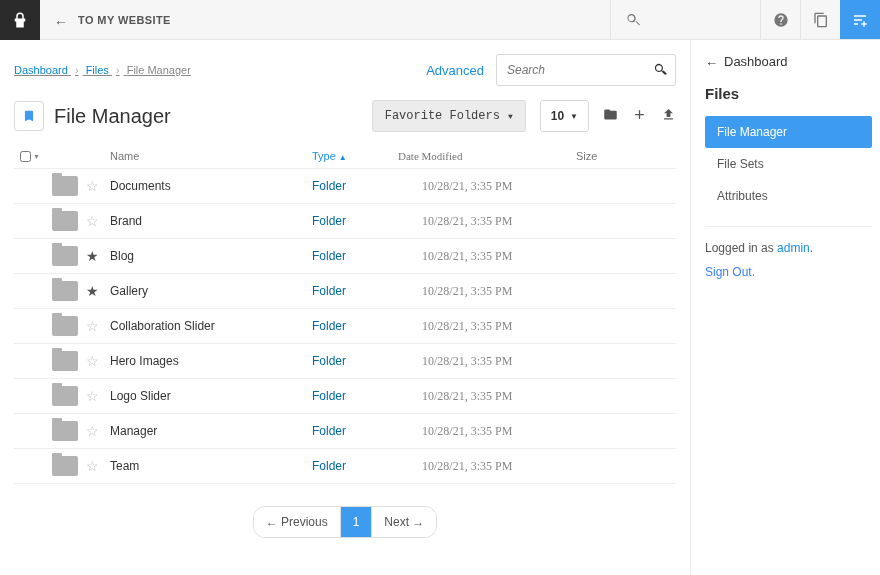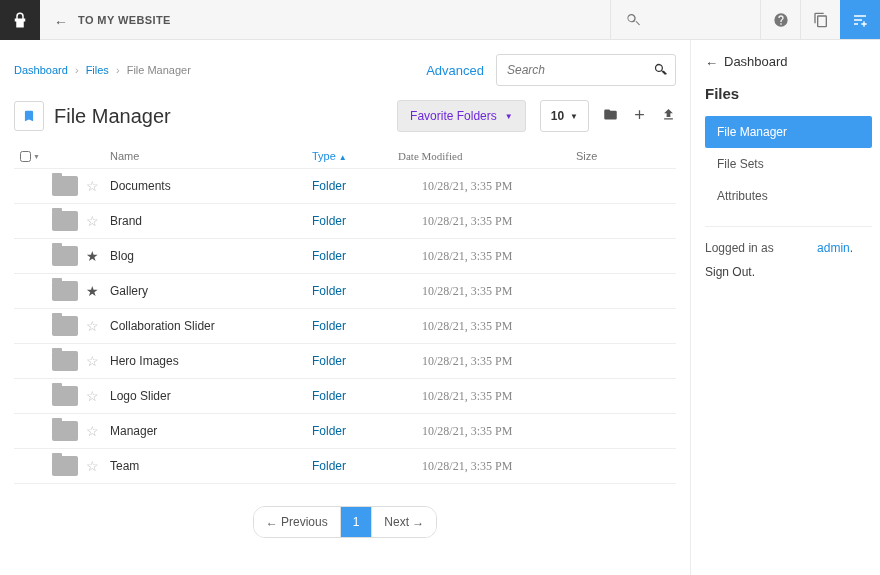--- a/index.html
+++ b/index.html
@@ -14,34 +14,34 @@
   .top-search { width: 150px; border: none; background: #f6f6f6; display: flex; align-items: center; justify-content: flex-start; padding-left: 14px; font-size: 16px; color: #777; border-left: 1px solid #e5e5e5; cursor: pointer; }
   .top-icon-btn { width: 40px; display: flex; align-items: center; justify-content: center; border-left: 1px solid #e5e5e5; color: #777; cursor: pointer; }
   .top-icon-btn svg { width: 16px; height: 16px; fill: currentColor; }
   .top-icon-btn.settings { background: #3e9cf0; color: #fff; border: none; }
   
   .app { display: flex; height: 535px; }
   .main { flex: 1; padding: 14px 14px 0 14px; position: relative; }
   .sidebar { width: 190px; border-left: 1px solid #ececec; padding: 14px 8px 0 14px; }
   
   .toprow { display: flex; align-items: center; justify-content: space-between; margin-bottom: 14px; }
-  .crumbs { font-size: 11px; color: #888; }
+  .crumbs { font-size: 11px; color: #888; text-decoration: underline; }
   .crumbs a { color: #0a84d6; text-decoration: none; }
   .crumbs .sep { margin: 0 4px; color: #aaa; }
   .advanced { color: #1b8ee0; font-size: 13px; margin-right: 12px; cursor: pointer; }
   .searchbox { position: relative; }
   .searchbox input { width: 180px; height: 32px; border: 1px solid #d8d8d8; border-radius: 3px; padding: 0 30px 0 10px; font-size: 12px; color: #555; font-style: italic; }
   .searchbox .mag { position: absolute; right: 8px; top: 8px; color: #444; }
   
   .titlerow { display: flex; align-items: center; justify-content: space-between; margin-bottom: 12px; }
   .titleleft { display: flex; align-items: center; gap: 10px; }
   .bm-badge { width: 30px; height: 30px; border: 1px solid #d8d8d8; border-radius: 3px; display: flex; align-items: center; justify-content: center; color: #3e9cf0; font-size: 16px; }
   .page-title { font-size: 20px; font-weight: 400; color: #333; }
   .title-right { display: flex; align-items: center; gap: 14px; }
-  .fav-folders { height: 32px; background: #ececec; border: 1px solid #dcdcdc; border-radius: 3px; padding: 0 12px; display: flex; align-items: center; gap: 8px; color: #6d28d9; font-size: 12px; cursor: pointer; }
+  .fav-folders { height: 32px; background: #ececec; border: 1px solid #dcdcdc; border-radius: 3px; padding: 0 12px; display: flex; align-items: center; gap: 8px; color: #404040; font-size: 12px; cursor: pointer; font-family: Liberation Mono, monospace; }
   .caret { font-size: 8px; }
   .per-page { height: 32px; border: 1px solid #d8d8d8; border-radius: 3px; padding: 0 10px; display: flex; align-items: center; gap: 6px; font-weight: 600; font-size: 12px; cursor: pointer; }
   .toolbar-icons { display: flex; gap: 14px; color: #555; }
   .toolbar-icons span { cursor: pointer; }
   .toolbar-icons svg { width: 15px; height: 15px; fill: currentColor; }
   
   .thead { display: flex; align-items: center; border-bottom: 1px solid #eee; padding: 6px 0; font-size: 11px; color: #777; }
   .col-check { width: 38px; display: flex; align-items: center; gap: 2px; padding-left: 6px; }
   .col-check input { width: 11px; height: 11px; }
   .col-check .dd { font-size: 7px; color: #888; }
@@ -66,22 +66,22 @@
   .pager button { border: none; background: #fff; padding: 8px 12px; font-size: 12px; color: #555; cursor: pointer; border-right: 1px solid #ddd; }
   .pager button:last-child { border-right: none; }
   .pager button.cur { background: #3e9cf0; color: #fff; }
   
   .sb-back { display: flex; align-items: center; gap: 6px; font-size: 13px; color: #333; cursor: pointer; margin-bottom: 16px; }
   .sb-heading { font-size: 15px; font-weight: 600; margin-bottom: 14px; }
   .sb-item { display: block; padding: 9px 12px; font-size: 12px; color: #555; border-radius: 2px; text-decoration: none; cursor: pointer; }
   .sb-item.active { background: #3e9cf0; color: #fff; }
   .sb-divider { border: none; border-top: 1px solid #eee; margin: 14px 0; }
   .sb-login { font-size: 12px; color: #555; margin-bottom: 10px; }
-  .sb-login a { color: #1b8ee0; text-decoration: none; margin-left: 40px; }
-  .sb-signout { font-size: 12px; color: #404040; cursor: pointer; }
+  .sb-login a { color: #1b8ee0; text-decoration: none; }
+  .sb-signout { font-size: 12px; color: #3b82f6; cursor: pointer; }
 </style>
 </head>
 <body>
 
 <div class="topbar">
   <div class="topbar-left">
     <div class="logo-cell">
       <svg viewBox="0 0 24 24">
           <path d="M12 2a5 5 0 00-5 5v3H5v4h2v8h10v-8h2v-4h-2V7a5 5 0 00-5-5zm-3 5a3 3 0 016 0v3H9V7z"></path>
         </svg>

